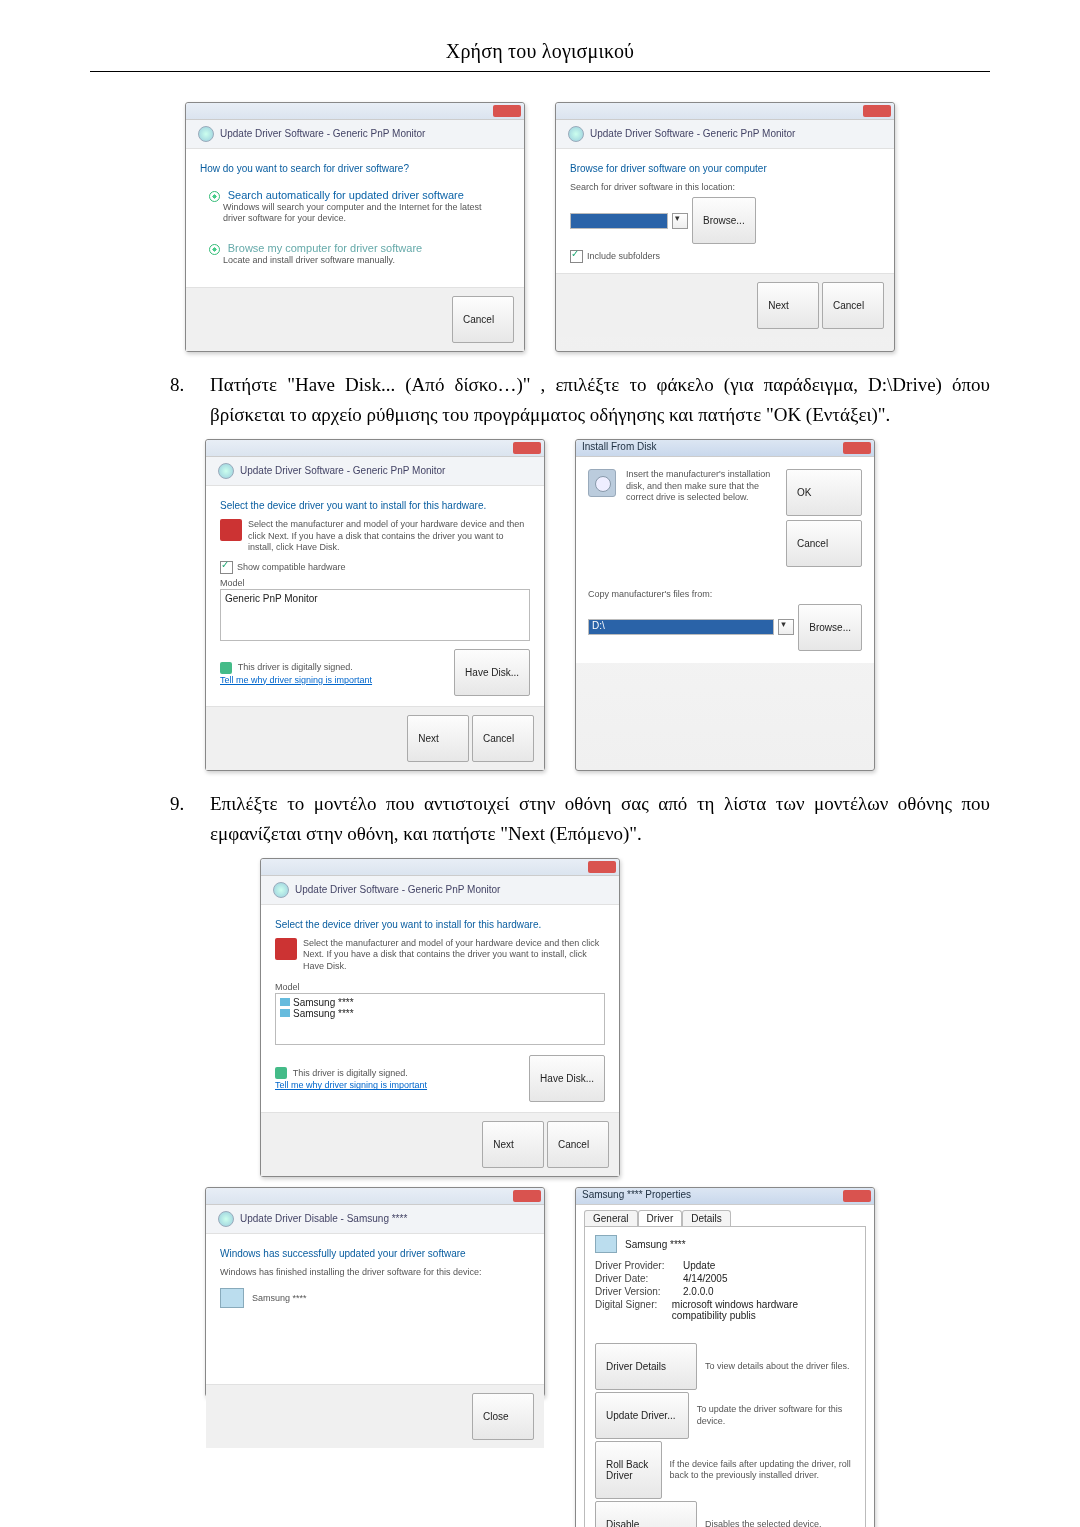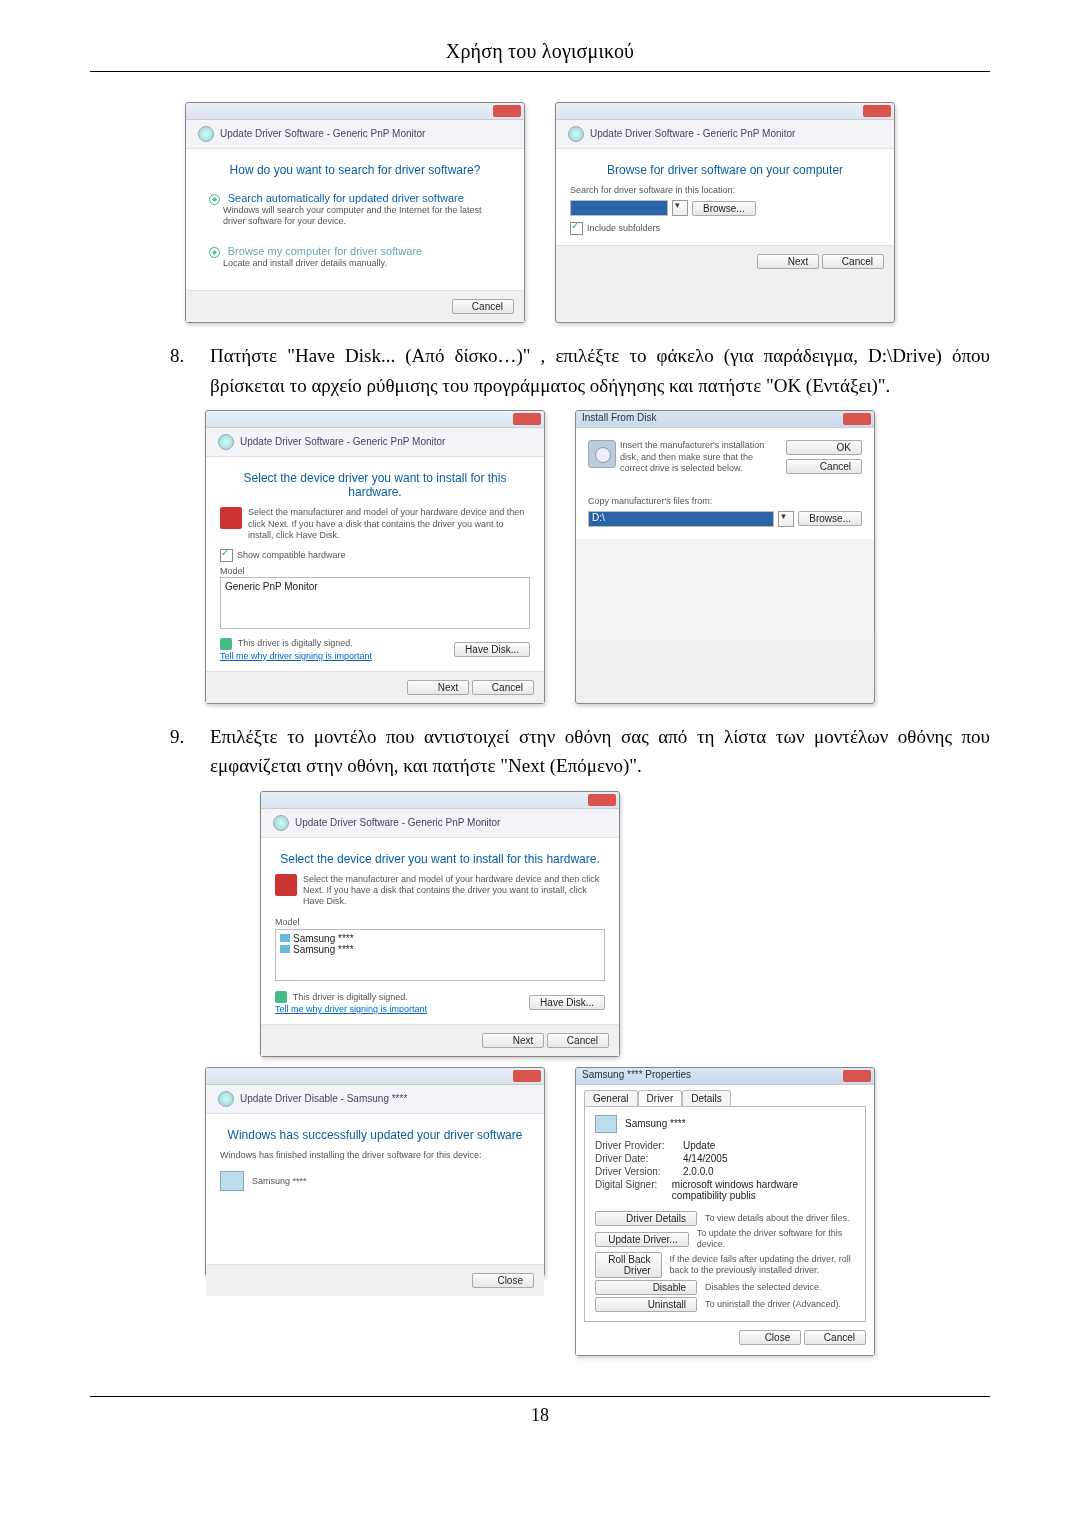--- a/index.html
+++ b/index.html
@@ -77,37 +77,36 @@
   }
   .dlg .crumb {
     padding: 6px 12px;
     font-size: 10px;
     color: #446;
     background: #f2f4f7;
     border-bottom: 1px solid #e1e1e1;
   }
   .dlg .heading {
     color: #0a5ea0;
-    font-size: 12px;
+    font-size: 10px;
     margin: 4px 0 8px 0;
-    text-align: center;
   }
   .dlg .smalltext {
     font-size: 9px;
     color: #555;
     line-height: 1.25;
   }
   .dlg .btn {
     display: inline-block;
-    padding: 1px 10px;
+    padding: 17px 10px;
     background: linear-gradient(#fdfdfd,#e7e7e7);
     border: 1px solid #aaa;
     border-radius: 2px;
     font-size: 10px;
-    text-align: right;
+    text-align: left;
     min-width: 40px;
   }
   .dlg .footer {
     text-align: right;
     padding: 8px 10px;
     background: #f0f0f0;
     border-top: 1px solid #e1e1e1;
   }
   .dlg .link {
     color: #0066cc;
@@ -214,21 +213,21 @@
       <div class="body">
         <div class="heading">How do you want to search for driver software?</div>
         <div class="arrowitem">
           <span class="radio"></span>
           <span class="head">Search automatically for updated driver software</span>
           <div class="smalltext" style="margin-left:14px">Windows will search your computer and the Internet for the latest driver software for your device.</div>
         </div>
         <div class="arrowitem">
           <span class="radio"></span>
           <span class="head" style="color:#6aa;">Browse my computer for driver software</span>
-          <div class="smalltext" style="margin-left:14px">Locate and install driver details manually.</div>
+          <div class="smalltext" style="margin-left:14px">Locate and install driver software manually.</div>
         </div>
       </div>
       <div class="footer">
         <span class="btn">Cancel</span>
       </div>
     </div>
 
     <div class="dlg" style="width:340px">
       <div class="bar">
           <div class="closebtn"></div>
@@ -288,21 +287,21 @@
         <span class="btn">Cancel</span>
       </div>
     </div>
 
     <div class="dlg" style="width:300px">
       <div class="bar" style="background:linear-gradient(#dce6f3,#c9d8ec);">
           <span style="position:absolute;left:6px;top:1px;font-size:10px;color:#234;">Install From Disk</span>
           <div class="closebtn"></div>
         </div>
       <div class="body" style="padding:12px;">
-        <div style="display:flex;gap:4px;">
+        <div style="display:flex;gap:10px;">
           <span class="diskicon"></span>
           <div class="smalltext" style="flex:1">Insert the manufacturer's installation disk, and then make sure that the correct drive is selected below.</div>
           <div style="display:flex;flex-direction:column;gap:4px;">
             <span class="btn" style="min-width:54px">OK</span>
             <span class="btn" style="min-width:54px">Cancel</span>
           </div>
         </div>
         <div style="margin-top:22px" class="smalltext">Copy manufacturer's files from:</div>
         <div style="display:flex;gap:4px;margin-top:3px;align-items:center;">
           <span class="inputbox smallbluesel" style="flex:1">D:\</span>
@@ -398,21 +397,21 @@
             </div>
           <div class="proprow">
               <span class="k">Driver Version:</span>
               <span>2.0.0.0</span>
             </div>
           <div class="proprow">
               <span class="k">Digital Signer:</span>
               <span>microsoft windows hardware compatibility publis</span>
             </div>
 
-          <div class="proprow" style="margin-top:8px;align-items:center;">
+          <div class="proprow" style="margin-top:20px;align-items:center;">
               <span class="btn" style="width:80px">Driver Details</span>
               <span class="smalltext">To view details about the driver files.</span>
             </div>
           <div class="proprow" style="align-items:center;">
               <span class="btn" style="width:80px">Update Driver...</span>
               <span class="smalltext">To update the driver software for this device.</span>
             </div>
           <div class="proprow" style="align-items:center;">
               <span class="btn" style="width:80px">Roll Back Driver</span>
               <span class="smalltext">If the device fails after updating the driver, roll back to the previously installed driver.</span>

